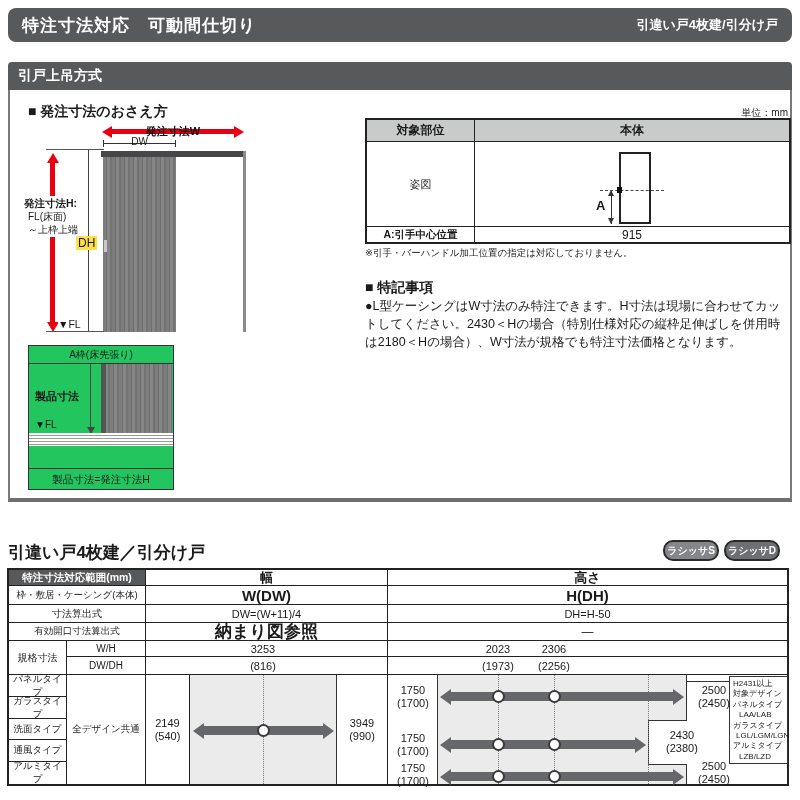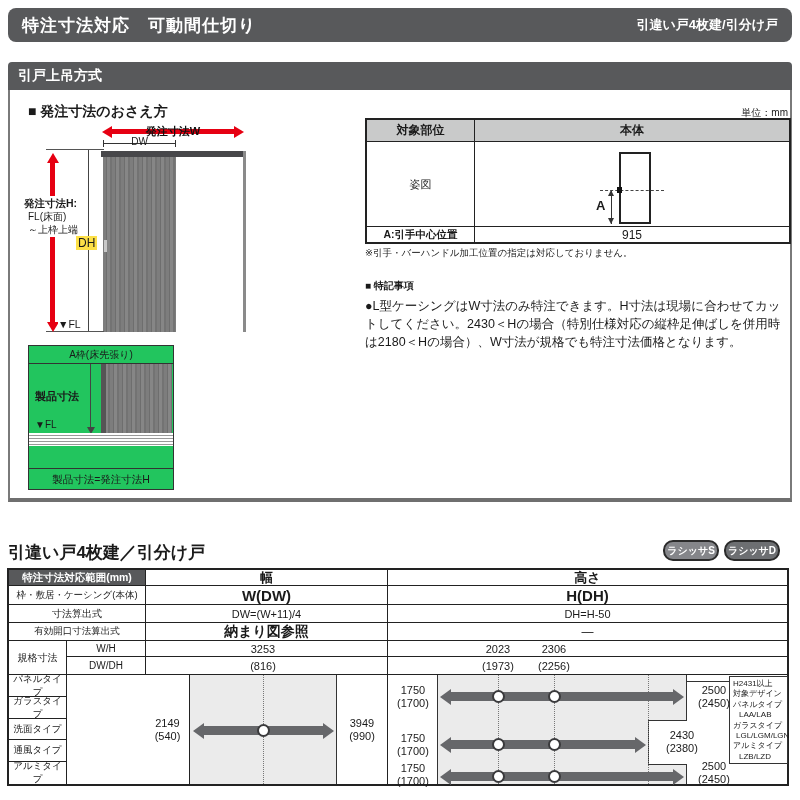--- a/index.html
+++ b/index.html
@@ -107,21 +107,21 @@
     <div class="abs" style="left:244px;top:71px;width:1px;height:33px;background:#333;"></div>
     <div class="abs" style="left:241px;top:70px;width:0;height:0;border-left:3.5px solid transparent;border-right:3.5px solid transparent;border-bottom:6px solid #333;"></div>
     <div class="abs" style="left:241px;top:98px;width:0;height:0;border-left:3.5px solid transparent;border-right:3.5px solid transparent;border-top:6px solid #333;"></div>
     <div class="abs" style="left:229px;top:78px;font-size:13px;font-weight:bold;">A</div>
 
     <div class="cellb" style="left:0;top:107px;width:108px;height:15px;font-size:10.5px;font-weight:bold;border-bottom:none;">A:引手中心位置</div>
     <div class="cellb" style="left:108px;top:107px;width:314px;height:15px;font-size:12px;border-bottom:none;border-right:none;">915</div>
   </div>
   <div class="abs" style="left:365px;top:247px;font-size:9.5px;">※引手・バーハンドル加工位置の指定は対応しておりません。</div>
 
-  <div class="abs" style="left:365px;top:279px;font-size:10px;font-weight:bold;">■ 特記事項</div>
+  <div class="abs" style="left:365px;top:279px;font-size:14px;font-weight:bold;">■ 特記事項</div>
   <div class="abs" style="left:365px;top:297px;width:424px;font-size:12.5px;line-height:1.45;">●L型ケーシングはW寸法のみ特注できます。H寸法は現場に合わせてカットしてください。2430＜Hの場合（特別仕様対応の縦枠足伸ばしを併用時は2180＜Hの場合）、W寸法が規格でも特注寸法価格となります。</div>
 
   <div class="abs" style="left:8px;top:541px;font-size:17px;font-weight:bold;">引違い戸4枚建／引分け戸</div>
   <div class="tag" style="left:663px;top:540px;background:#85868a;">ラシッサS</div>
   <div class="tag" style="left:724px;top:540px;background:#6d6f72;">ラシッサD</div>
 
   <div class="abs" style="left:7px;top:568px;width:782px;height:218px;border:2px solid #222;box-sizing:border-box;background:#fff;">
 
     <div class="cellb darkbar" style="left:0;top:0;width:137px;height:16px;font-size:10.5px;justify-content:center;">特注寸法対応範囲(mm)</div>
     <div class="cellb" style="left:137px;top:0;width:242px;height:16px;font-size:13px;font-weight:bold;">幅</div>
@@ -129,21 +129,21 @@
 
     <div class="cellb" style="left:0;top:16px;width:137px;height:19px;font-size:9.5px;">枠・敷居・ケーシング(本体)</div>
     <div class="cellb" style="left:137px;top:16px;width:242px;height:19px;font-size:15px;font-weight:bold;">W(DW)</div>
     <div class="cellb" style="left:379px;top:16px;width:399px;height:19px;font-size:15px;font-weight:bold;border-right:none;">H(DH)</div>
 
     <div class="cellb" style="left:0;top:35px;width:137px;height:18px;font-size:10px;">寸法算出式</div>
     <div class="cellb" style="left:137px;top:35px;width:242px;height:18px;font-size:11px;">DW=(W+11)/4</div>
     <div class="cellb" style="left:379px;top:35px;width:399px;height:18px;font-size:11px;border-right:none;">DH=H-50</div>
 
     <div class="cellb" style="left:0;top:53px;width:137px;height:18px;font-size:9.5px;">有効開口寸法算出式</div>
-    <div class="cellb" style="left:137px;top:53px;width:242px;height:18px;font-size:14px;font-weight:bold;">納まり図参照</div>
+    <div class="cellb" style="left:137px;top:53px;width:242px;height:18px;font-size:17px;font-weight:bold;">納まり図参照</div>
     <div class="cellb" style="left:379px;top:53px;width:399px;height:18px;font-size:12px;border-right:none;">—</div>
 
     <div class="cellb" style="left:0;top:71px;width:58px;height:34px;font-size:10px;">規格寸法</div>
     <div class="cellb" style="left:58px;top:71px;width:79px;height:16px;font-size:10px;">W/H</div>
     <div class="cellb" style="left:58px;top:87px;width:79px;height:18px;font-size:10px;">DW/DH</div>
     <div class="cellb" style="left:137px;top:71px;width:242px;height:16px;">
       <span style="position:absolute;left:92px;width:50px;text-align:center;font-size:11px;">3253</span>
     </div>
     <div class="cellb" style="left:137px;top:87px;width:242px;height:18px;">
       <span style="position:absolute;left:92px;width:50px;text-align:center;font-size:11px;">(816)</span>
@@ -155,20 +155,21 @@
     <div class="cellb" style="left:379px;top:87px;width:399px;height:18px;border-right:none;">
       <span style="position:absolute;left:85px;width:50px;text-align:center;font-size:11px;">(1973)</span>
       <span style="position:absolute;left:141px;width:50px;text-align:center;font-size:11px;">(2256)</span>
     </div>
 
     <div class="cellb" style="left:0;top:105px;width:58px;height:22px;font-size:9.5px;">パネルタイプ</div>
     <div class="cellb" style="left:0;top:127px;width:58px;height:22px;font-size:9.5px;">ガラスタイプ</div>
     <div class="cellb" style="left:0;top:149px;width:58px;height:21px;font-size:9.5px;">洗面タイプ</div>
     <div class="cellb" style="left:0;top:170px;width:58px;height:22px;font-size:9.5px;">通風タイプ</div>
     <div class="cellb" style="left:0;top:192px;width:58px;height:22px;font-size:9.5px;border-bottom:none;">アルミタイプ</div>
+    <div class="cellb" style="left:58px;top:105px;width:79px;height:109px;font-size:9.5px;border-bottom:none;">全デザイン共通</div>
 
     <div class="cellb twoline" style="left:137px;top:105px;width:44px;height:109px;border-bottom:none;">
       <span>2149</span>
       <span>(540)</span>
     </div>
     <div class="abs" style="left:181px;top:105px;width:147px;height:109px;background:#ebebeb;border-right:1px solid #333;box-sizing:border-box;z-index:1;"></div>
     <div class="dotv" style="left:254px;top:105px;height:109px;"></div>
     <div class="rbar" style="left:194px;top:156px;width:121px;"></div>
     <div class="marker" style="left:248px;top:154px;"></div>
     <div class="abs twoline" style="left:328px;top:105px;width:51px;height:109px;border-right:1px solid #222;box-sizing:border-box;">

